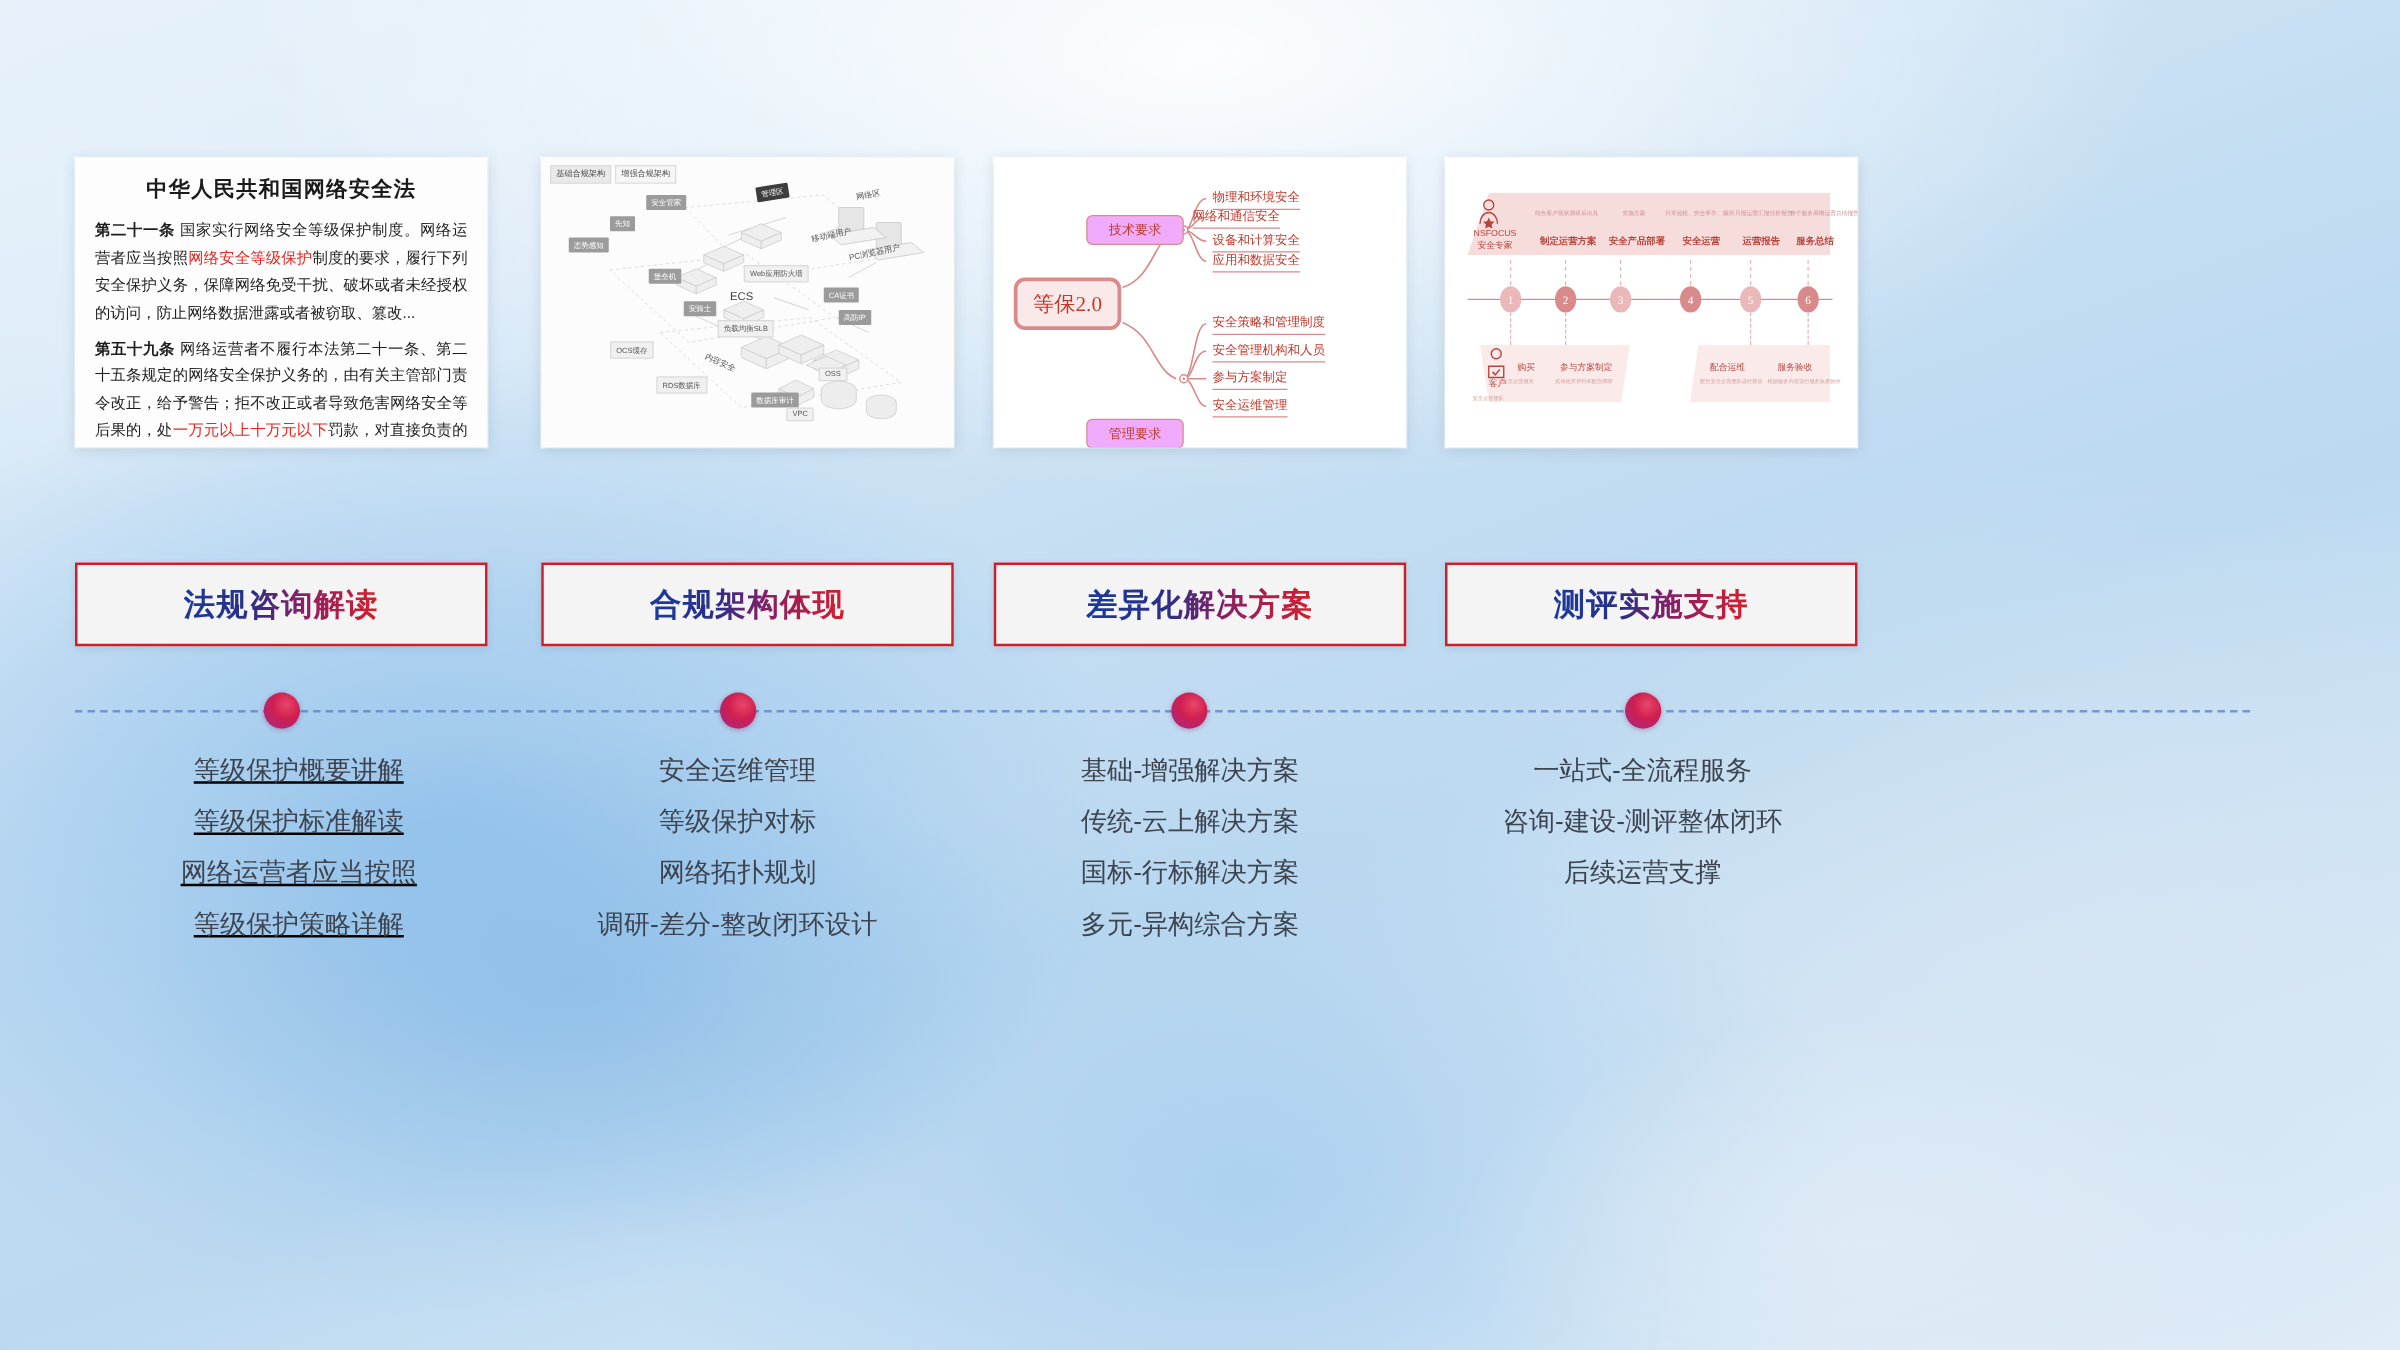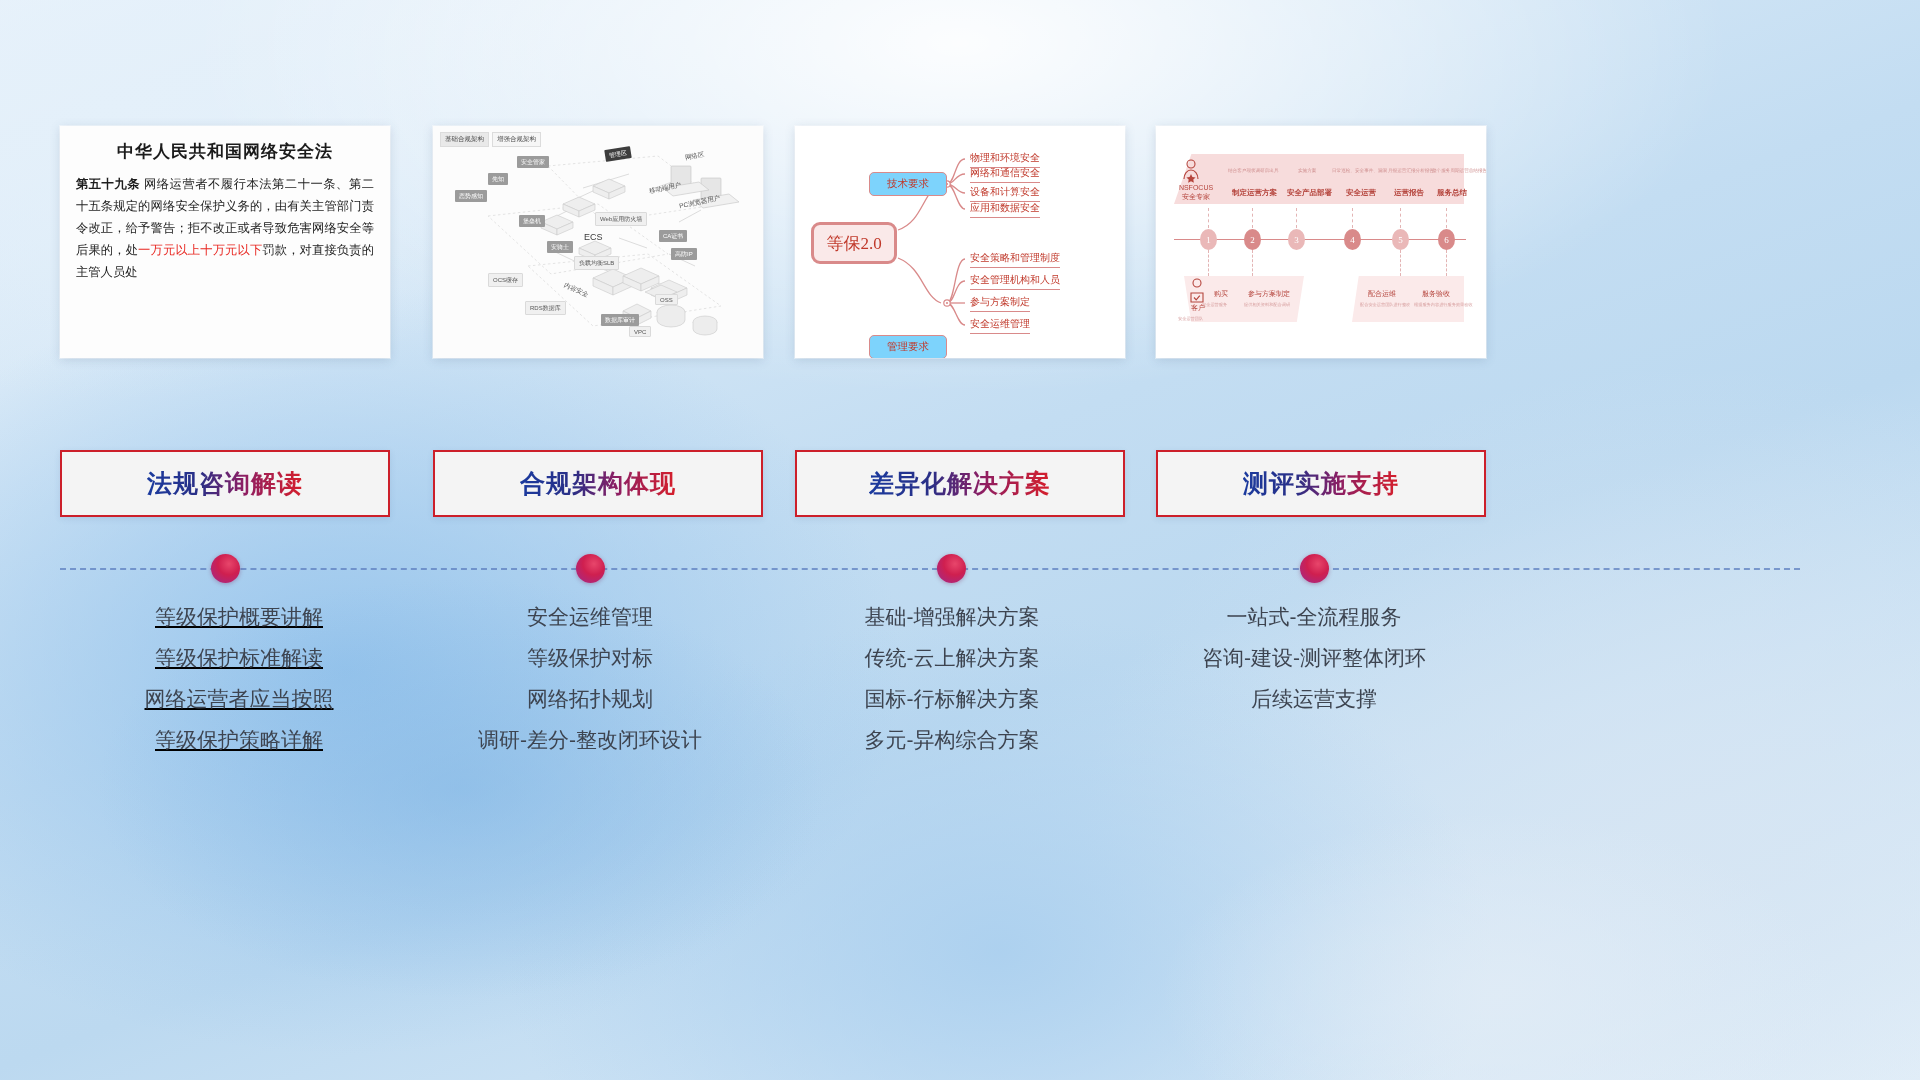--- a/index.html
+++ b/index.html
@@ -72,21 +72,21 @@
   
   .mind{position:relative;width:100%;height:100%;background:#fff;}
   .mm-root{
     position:absolute;left:16px;top:96px;width:86px;height:42px;
     border:3px solid #d98a8a;border-radius:9px;background:#fae9e9;
     color:#c0392b;font-size:17px;display:flex;align-items:center;justify-content:center;
     box-sizing:border-box;font-family:"Liberation Serif","DejaVu Serif",serif;
   }
   .mm-mid{
     position:absolute;width:78px;height:24px;border:1.6px solid #d98a8a;border-radius:5px;
-    background:#7dd3fc;color:#c0392b;font-size:10.5px;
+    background:#f0abfc;color:#c0392b;font-size:10.5px;
     display:flex;align-items:center;justify-content:center;box-sizing:border-box;
     font-family:"Liberation Serif","DejaVu Serif",serif;
   }
   .mm-leaf{
     position:absolute;color:#c0392b;font-size:10px;white-space:nowrap;
     border-bottom:1.6px solid #d98a8a;padding-bottom:2px;
     font-family:"Liberation Serif","DejaVu Serif",serif;
   }
 
   
@@ -161,20 +161,23 @@
 </head>
 <body>
 
 <div id="bg"></div>
 
 <div class="thumbs">
 
   <div class="thumb t1">
     <div class="law">
       <div class="law-title">中华人民共和国网络安全法</div>
+      <p class="law-p">
+        <b>第二十一条</b><span> 国家实行网络安全等级保护制度。网络运营者应当按照</span><span class="red">网络安全等级保护</span><span>制度的要求，履行下列安全保护义务，保障网络免受干扰、破坏或者未经授权的访问，防止网络数据泄露或者被窃取、篡改...</span>
+      </p>
       <p class="law-p">
         <b>第五十九条</b><span> 网络运营者不履行本法第二十一条、第二十五条规定的网络安全保护义务的，由有关主管部门责令改正，给予警告；拒不改正或者导致危害网络安全等后果的，处</span><span class="red">一万元以上十万元以下</span><span>罚款，对直接负责的主管人员处</span>
       </p>
     </div>
   </div>
 
   <div class="thumb t2">
     <div class="arch">
       <div class="tabs">
         <div class="tab">基础合规架构</div>
@@ -295,21 +298,21 @@
         <circle cx="152" cy="177" r="3.2" fill="#fff" stroke="#d98a8a" stroke-width="1.2"></circle>
         <circle cx="152" cy="177" r="1.1" fill="#d98a8a"></circle>
       </svg>
 
       <div class="mm-root">等保2.0</div>
 
       <div class="mm-mid" style="left:74px;top:46px;">技术要求</div>
       <div class="mm-mid" style="left:74px;top:165px;margin-top:44px;">管理要求</div>
 
       <div class="mm-leaf" style="left:175px;top:25px;">物理和环境安全</div>
-      <div class="mm-leaf" style="left:175px;top:40px;">网络和通信安全</div>
+      <div class="mm-leaf" style="left:159px;top:40px;">网络和通信安全</div>
       <div class="mm-leaf" style="left:175px;top:59px;">设备和计算安全</div>
       <div class="mm-leaf" style="left:175px;top:75px;">应用和数据安全</div>
 
       <div class="mm-leaf" style="left:175px;top:125px;">安全策略和管理制度</div>
       <div class="mm-leaf" style="left:175px;top:147px;">安全管理机构和人员</div>
       <div class="mm-leaf" style="left:175px;top:169px;">参与方案制定</div>
       <div class="mm-leaf" style="left:175px;top:191px;">安全运维管理</div>
     </div>
   </div>
 

